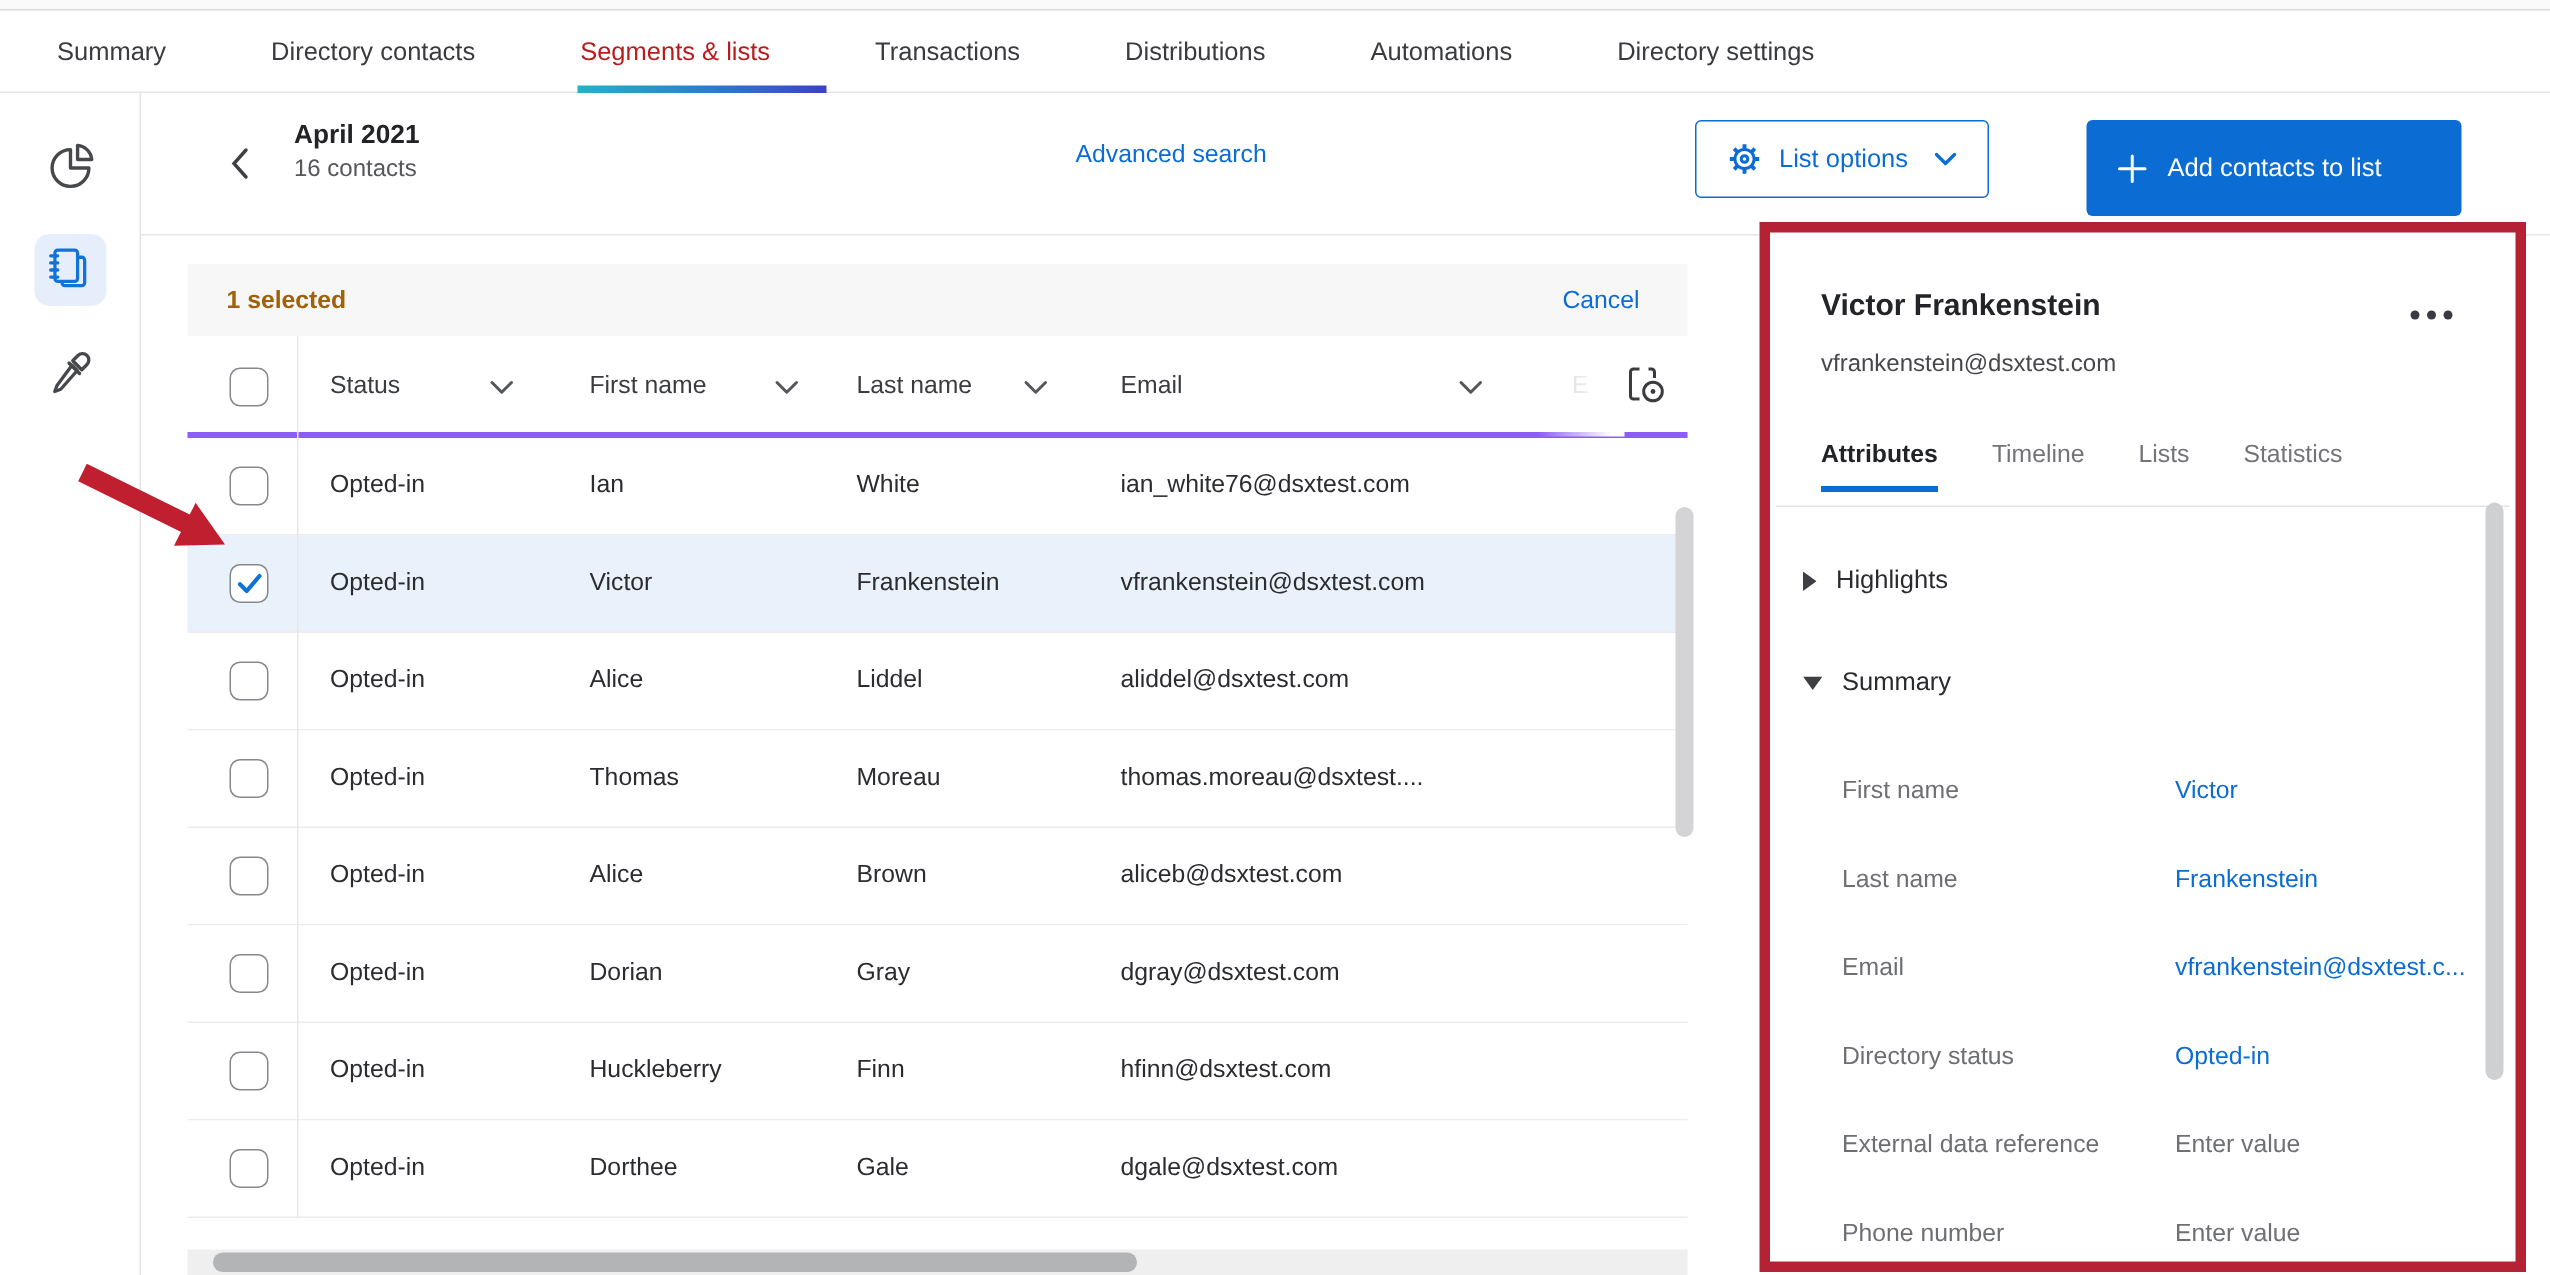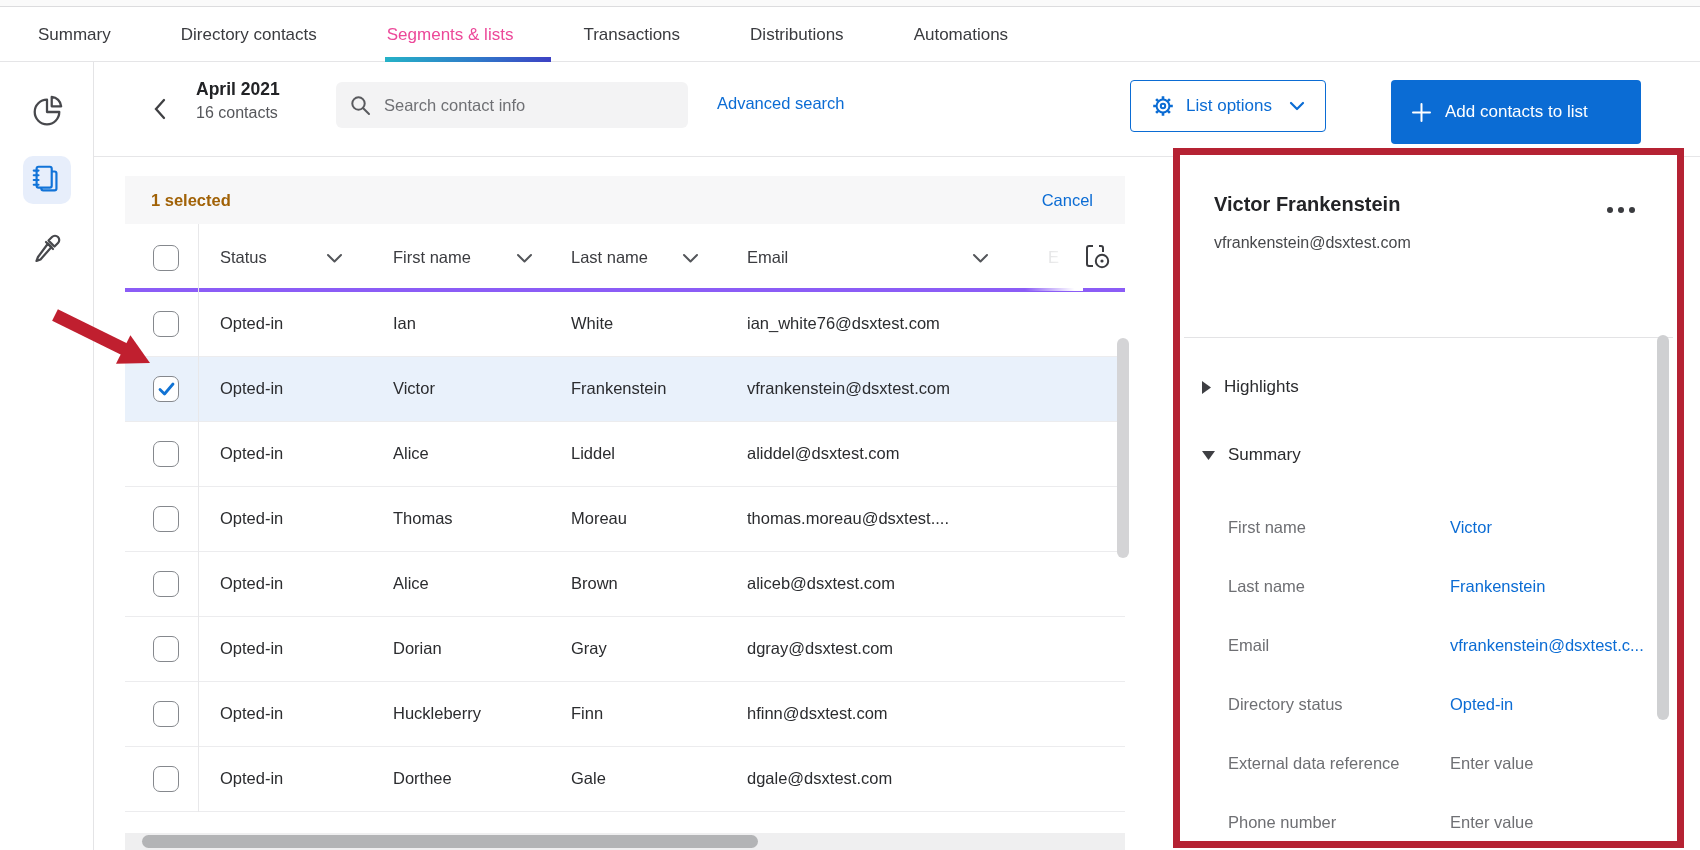--- a/index.html
+++ b/index.html
@@ -7,21 +7,21 @@
   .screen{
     position:relative; width:1700px; height:850px; background:#fff;
     font-family:"Liberation Sans", sans-serif; overflow:hidden; color:#2b2c2f;
   }
   
   .top-strip{position:absolute;top:0;left:0;right:0;height:7px;background:#fafafa;border-bottom:1px solid #dcdcde;}
   .nav{position:absolute;top:8px;left:0;right:0;height:54px;background:#fff;border-bottom:1px solid #e5e5e7;
        display:flex;align-items:center;padding:0 30px 0 38px;}
   .nav-tabs{display:flex;gap:70px;align-items:center;height:100%;}
   .nav-tab{font-size:17px;color:#3a3b3f;position:relative;height:100%;display:flex;align-items:center;cursor:pointer;white-space:nowrap;}
-  .nav-tab.active{color:#ec4899;}
+  .nav-tab.active{color:#b91c1c;}
   .nav-tab.active::after{content:"";position:absolute;left:-2px;right:-38px;bottom:-1px;height:5px;
        background:linear-gradient(90deg,#25b2c7 0%,#2f7ac9 55%,#3d41c4 100%);}
   .tasks-badge{margin-left:auto;display:flex;align-items:center;gap:10px;border:2px solid #8e8f93;border-radius:8px;
        padding:6px 14px;font-size:16.5px;color:#2c2d30;background:#fff;cursor:pointer;white-space:nowrap;}
   
   .sidebar{position:absolute;top:62px;left:0;width:94px;bottom:0;border-right:1px solid #e4e4e6;background:#fff;
        display:flex;flex-direction:column;align-items:center;padding-top:26px;gap:20px;}
   .side-btn{width:48px;height:48px;display:flex;align-items:center;justify-content:center;border-radius:10px;cursor:pointer;}
   .side-btn.active{background:#e7eefb;}
   
@@ -94,20 +94,21 @@
   <div class="top-strip"></div>
 
   <div class="nav">
     <div class="nav-tabs">
       <div class="nav-tab">Summary</div>
       <div class="nav-tab">Directory contacts</div>
       <div class="nav-tab active">Segments &amp; lists</div>
       <div class="nav-tab">Transactions</div>
       <div class="nav-tab">Distributions</div>
       <div class="nav-tab">Automations</div>
+      <div class="nav-tab">Directory settings</div>
     </div>
   </div>
 
   <div class="sidebar">
     <div class="side-btn">
       <span>
         <svg width="34" height="34" viewBox="0 0 36 36" fill="none" stroke="#47484c" stroke-width="2.4" stroke-linejoin="round">
           <path d="M18 5 A13 13 0 1 0 31 18 L18 18 Z"></path>
           <path d="M23 2 A11 11 0 0 1 33 12 L23 12 Z"></path>
         </svg>
@@ -137,29 +138,20 @@
     <div class="back-btn">
       <span>
         <svg width="13" height="22" viewBox="0 0 13 22" fill="none" stroke="#3f4043" stroke-width="2.3" stroke-linecap="round">
           <path d="M11 2 L3 11 L11 20"></path>
         </svg>
       </span>
     </div>
     <div class="list-title">
       <div class="t">April 2021</div>
       <div class="c">16 contacts</div>
-    </div>
-    <div class="search-box">
-      <span>
-        <svg width="21" height="21" viewBox="0 0 21 21" fill="none" stroke="#595a5e" stroke-width="2">
-          <circle cx="8.5" cy="8.5" r="6.2"></circle>
-          <path d="M13.2 13.2 L19 19" stroke-linecap="round"></path>
-        </svg>
-      </span>
-      <span class="ph">Search contact info</span>
     </div>
     <div class="adv-link">Advanced search</div>
     <div class="btn-outline">
       <span>
         <svg width="24" height="24" viewBox="0 0 24 24" fill="none" stroke="#0b6cd4" stroke-width="2">
           <circle cx="12" cy="12" r="6.4"></circle>
           <circle cx="12" cy="12" r="2.2"></circle>
           <path d="M12 2.2 v3 M12 18.8 v3 M2.2 12 h3 M18.8 12 h3 M5.1 5.1 l2.1 2.1 M16.8 16.8 l2.1 2.1 M18.9 5.1 l-2.1 2.1 M7.2 16.8 l-2.1 2.1" stroke-width="2.6"></path>
         </svg>
       </span>
@@ -311,20 +303,26 @@
 
   <div class="panel">
     <div class="panel-title">Victor Frankenstein</div>
     <div class="panel-menu">
         <i></i>
         <i></i>
         <i></i>
       </div>
     <div class="panel-email">vfrankenstein@dsxtest.com</div>
 
+    <div class="panel-tabs">
+      <span class="ptab active">Attributes</span>
+      <span class="ptab">Timeline</span>
+      <span class="ptab">Lists</span>
+      <span class="ptab">Statistics</span>
+    </div>
     <div class="panel-divider"></div>
 
     <div class="sec-row" style="top:222px">
       <span>
         <svg width="9" height="13" viewBox="0 0 9 13">
             <polygon points="0,0 9,6.5 0,13" fill="#3e3f43"></polygon>
           </svg>
       </span>
       <span class="lbl">Highlights</span>
     </div>

